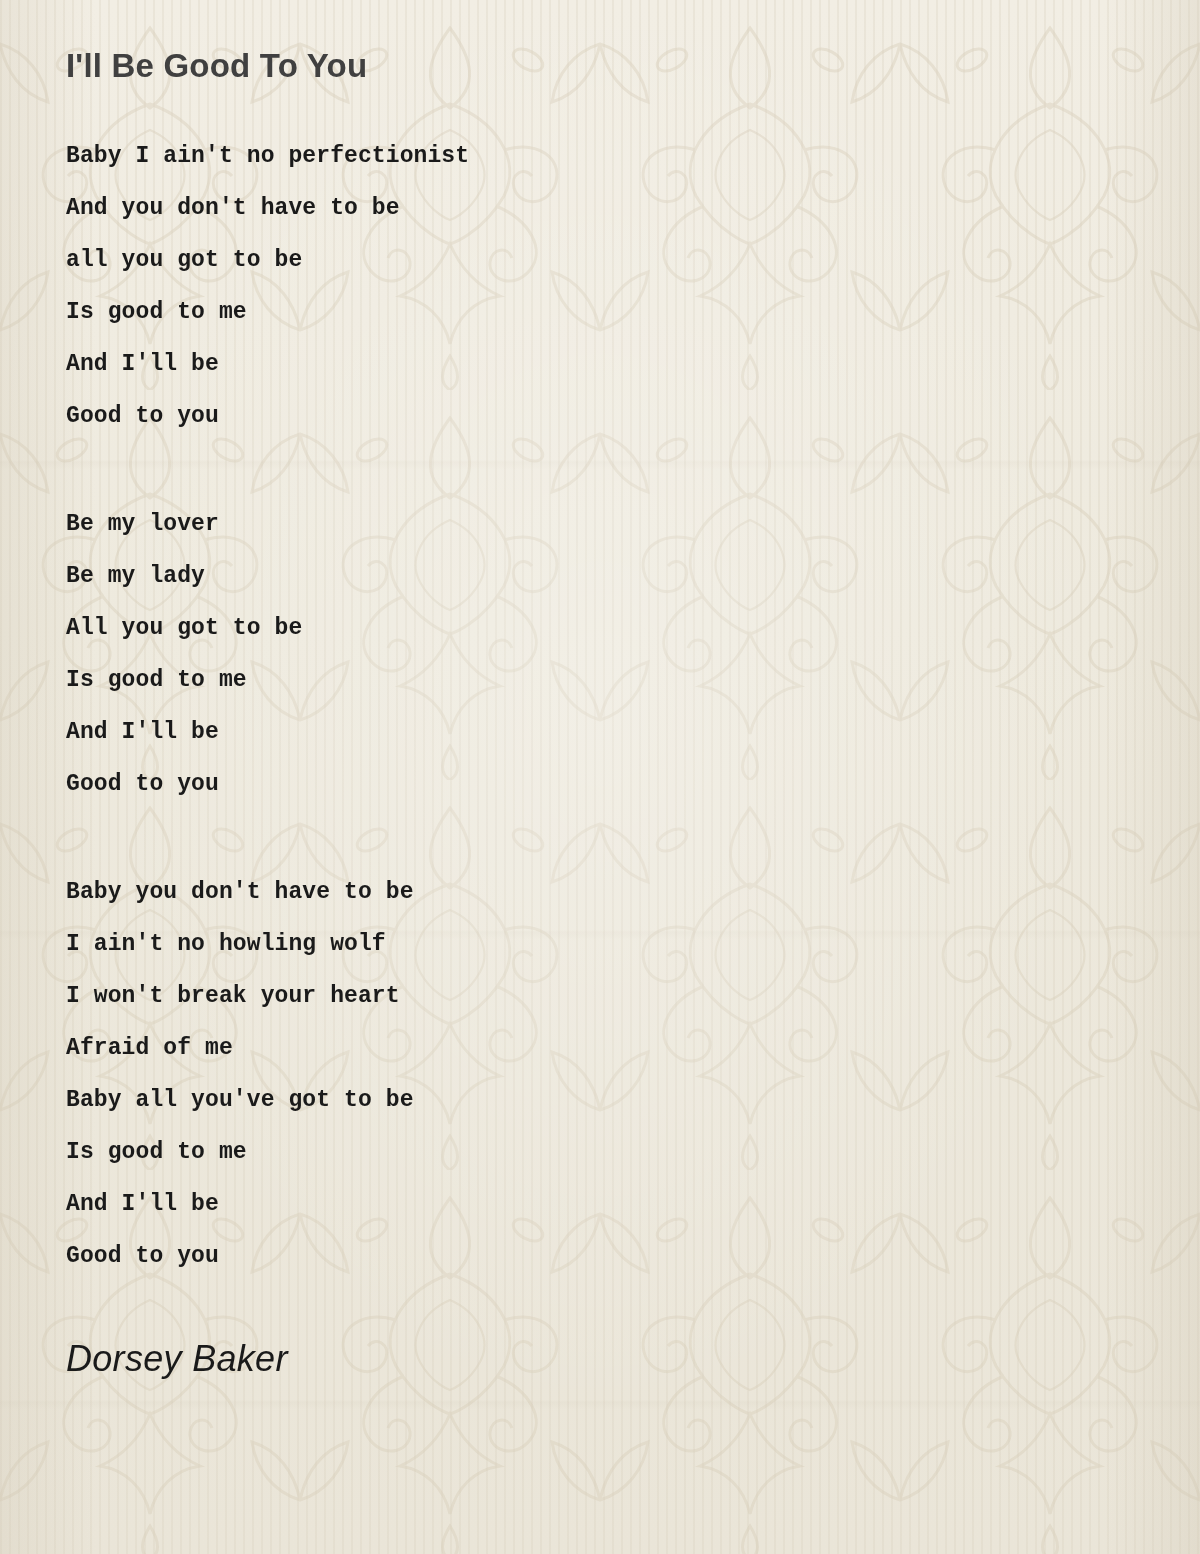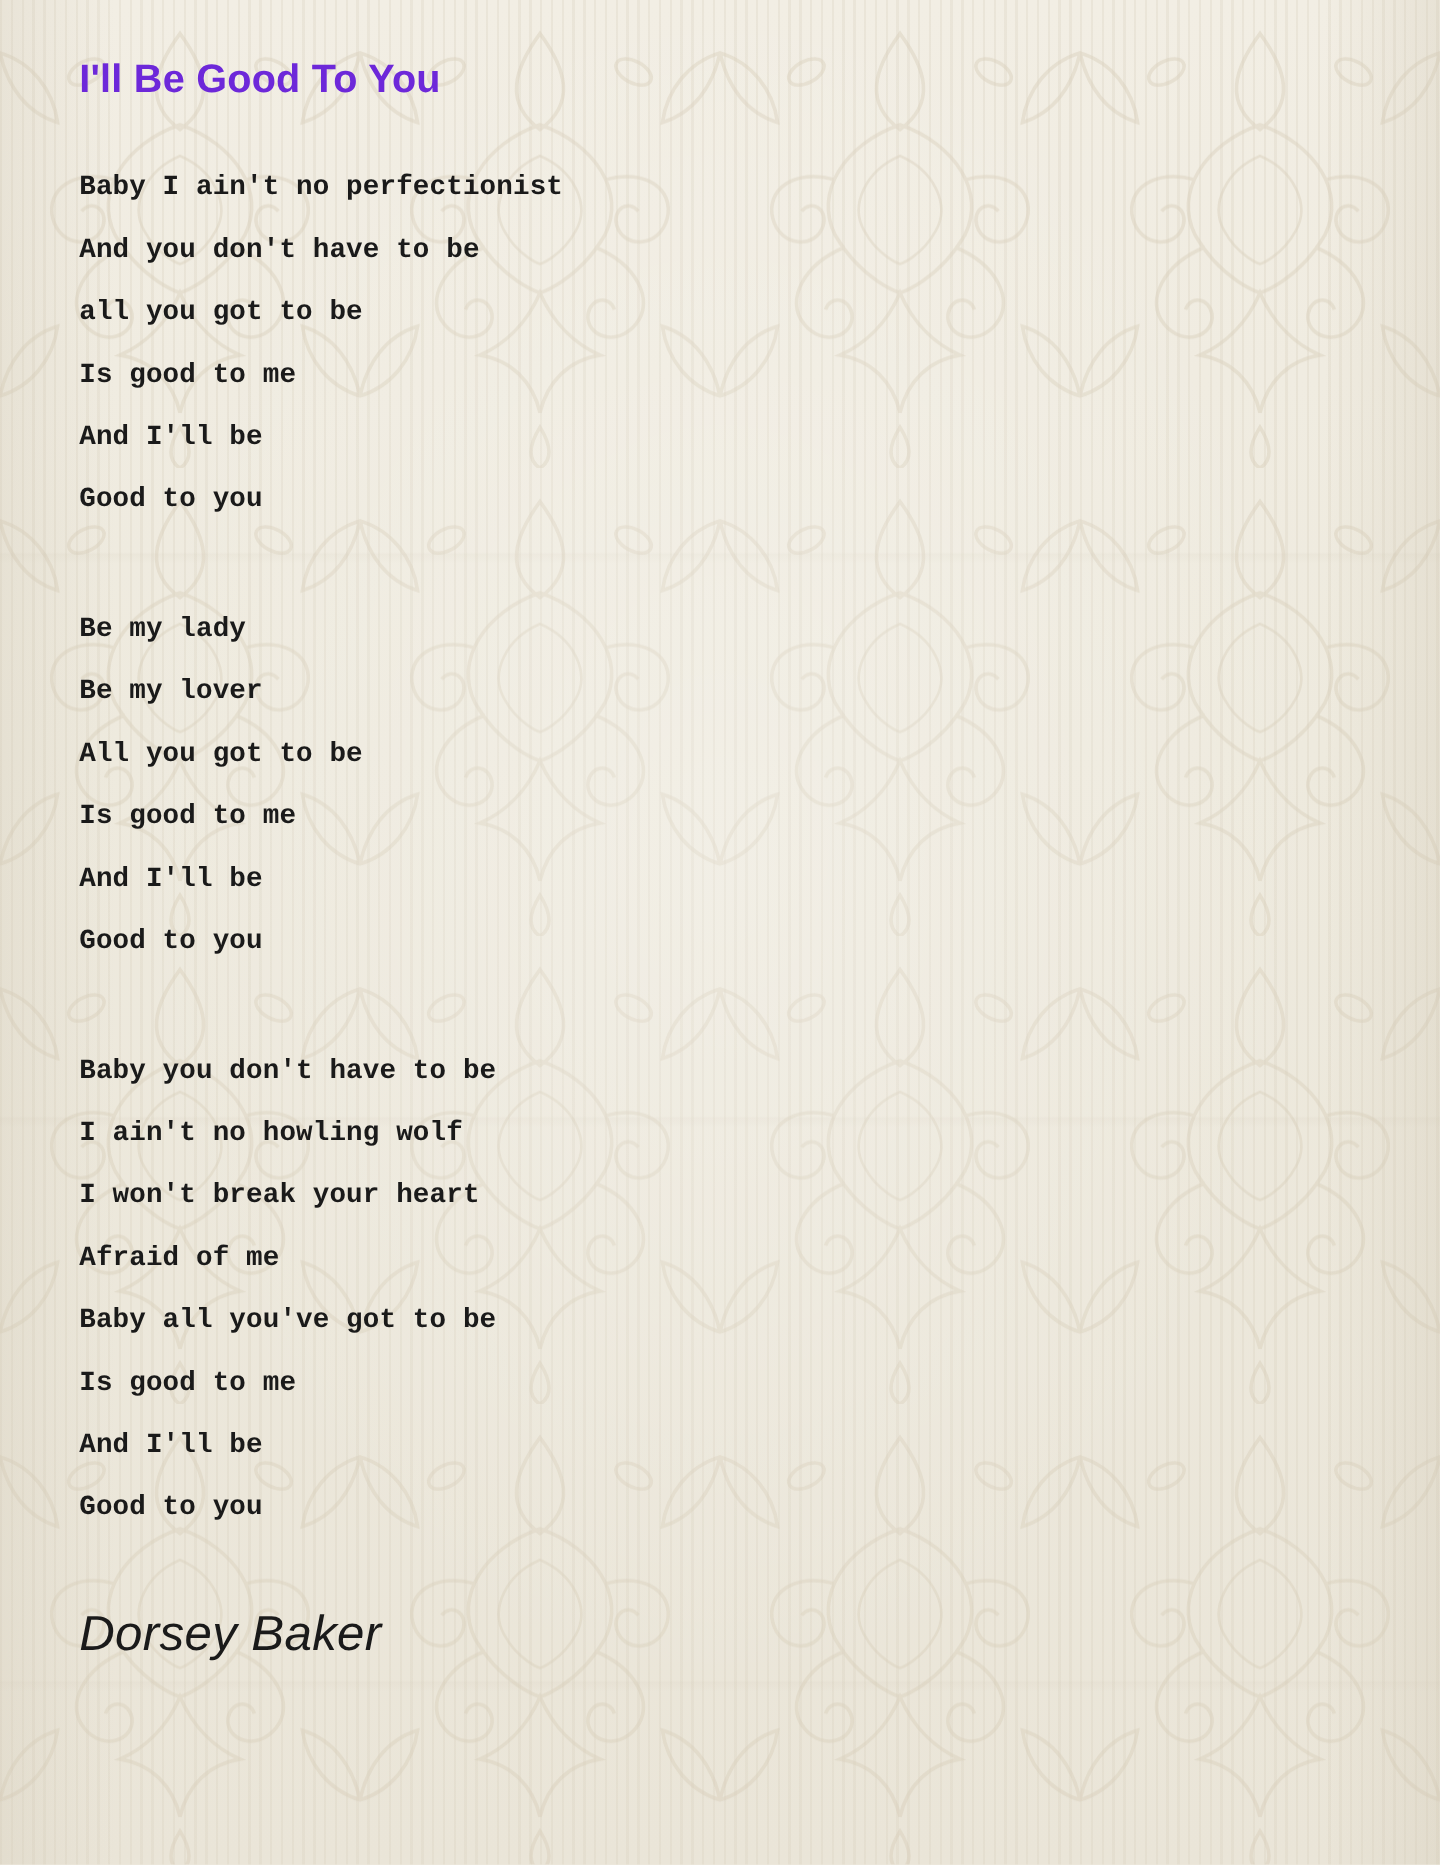--- a/index.html
+++ b/index.html
@@ -62,42 +62,42 @@
   
   .content {
     position: relative;
     z-index: 5;
     padding: 46px 60px 0 66px;
   }
 
   .poem-title {
     font-size: 33px;
     font-weight: bold;
-    color: #6d28d9;
+    color: #404040;
     letter-spacing: 0.2px;
     margin: 0 0 44px 0;
     line-height: 1.2;
   }
 
   .stanza {
     margin: 0 0 56px 0;
     font-family: Liberation Mono, monospace;
   }
   .poem-line {
     font-size: 23px;
     font-weight: bold;
     color: #1a1a1a;
     line-height: 52px;
     white-space: pre-wrap;
     letter-spacing: 0.1px;
   }
 
   .author {
     margin-top: 44px;
-    font-size: 41px;
+    font-size: 36px;
     font-style: italic;
     color: #1a1a1a;
     letter-spacing: 0.3px;
   }
 </style>
 </head>
 <body>
 
 <div id="page">
 
@@ -147,22 +147,22 @@
     <div class="stanza">
       <div class="poem-line">Baby I ain't no perfectionist</div>
       <div class="poem-line">And you don't have to be</div>
       <div class="poem-line">all you got to be</div>
       <div class="poem-line">Is good to me</div>
       <div class="poem-line">And I'll be</div>
       <div class="poem-line">Good to you</div>
     </div>
 
     <div class="stanza">
+      <div class="poem-line">Be my lover</div>
       <div class="poem-line">Be my lady</div>
-      <div class="poem-line">Be my lover</div>
       <div class="poem-line">All you got to be</div>
       <div class="poem-line">Is good to me</div>
       <div class="poem-line">And I'll be</div>
       <div class="poem-line">Good to you</div>
     </div>
 
     <div class="stanza">
       <div class="poem-line">Baby you don't have to be</div>
       <div class="poem-line">I ain't no howling wolf</div>
       <div class="poem-line">I won't break your heart</div>

